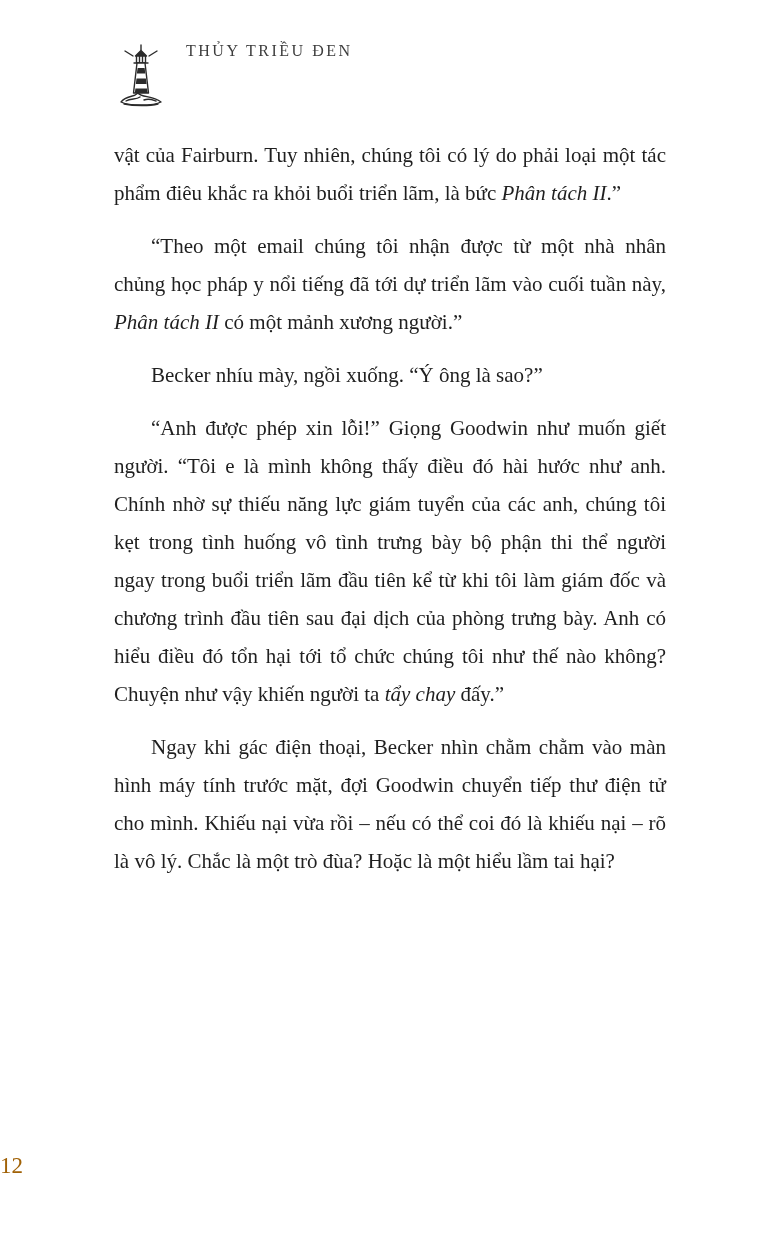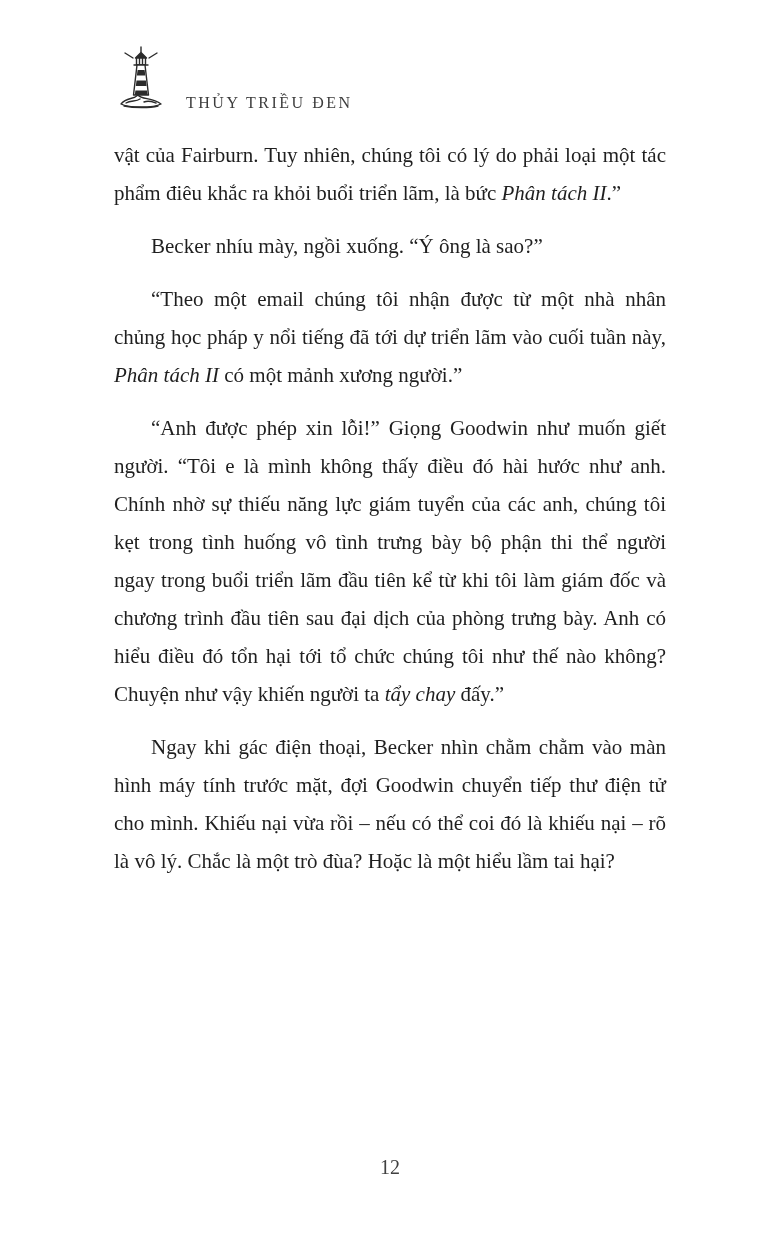--- a/index.html
+++ b/index.html
@@ -14,21 +14,21 @@
     margin: 0 auto;
     background: #ffffff;
     box-sizing: border-box;
     padding: 0 114px;
     font-family: "Liberation Serif", "DejaVu Serif", serif;
     color: #1f1f1f;
     overflow: hidden;
   }
   .page-header {
     display: flex;
-    align-items: flex-end;
+    align-items: flex-start;
     padding-top: 42px;
     height: 70px;
   }
   .lighthouse {
     display: inline-block;
     width: 54px;
     height: 68px;
     flex: 0 0 auto;
   }
   .lighthouse svg { display: block; }
@@ -53,23 +53,23 @@
     text-indent: 37px;
   }
   .page-body em {
     font-style: italic;
   }
   .page-footer {
     position: absolute;
     left: 0;
     right: 0;
     bottom: 56px;
-    text-align: center;
-    font-size: 20px;
-    color: #404040;
+    text-align: left;
+    font-size: 23px;
+    color: #a16207;
   }
 </style>
 </head>
 <body>
 
 <div class="page">
 
   <header class="page-header">
     <span class="lighthouse">
       <svg width="54" height="68" viewBox="0 0 54 68" xmlns="http://www.w3.org/2000/svg" fill="none" stroke="#2b2b2b" stroke-width="1.4" stroke-linecap="round" stroke-linejoin="round">
@@ -95,22 +95,22 @@
         <path d="M12 59 C17 56 22 58 26 55"></path>
         <path d="M30 58 C35 56 39 58 42 59"></path>
         <path d="M10 62 C20 64 36 64 44 62"></path>
       </svg>
     </span>
     <span class="book-title">THỦY TRIỀU ĐEN</span>
   </header>
 
   <main class="page-body" id="paragraphs">
       <p class=""><span>vật của Fairburn. Tuy nhiên, chúng tôi có lý do phải loại một tác phẩm điêu khắc ra khỏi buổi triển lãm, là bức </span><em>Phân tách II</em><span>.”</span></p>
+      <p class="indent"><span>“Theo một email chúng tôi nhận được từ một nhà nhân chủng học pháp y nổi tiếng đã tới dự triển lãm vào cuối tuần này, </span><em>Phân tách II</em><span> có một mảnh xương người.”</span></p>
       <p class="indent"><span>Becker nhíu mày, ngồi xuống. “Ý ông là sao?”</span></p>
-      <p class="indent"><span>“Theo một email chúng tôi nhận được từ một nhà nhân chủng học pháp y nổi tiếng đã tới dự triển lãm vào cuối tuần này, </span><em>Phân tách II</em><span> có một mảnh xương người.”</span></p>
       <p class="indent"><span>“Anh được phép xin lỗi!” Giọng Goodwin như muốn giết người. “Tôi e là mình không thấy điều đó hài hước như anh. Chính nhờ sự thiếu năng lực giám tuyển của các anh, chúng tôi kẹt trong tình huống vô tình trưng bày bộ phận thi thể người ngay trong buổi triển lãm đầu tiên kể từ khi tôi làm giám đốc và chương trình đầu tiên sau đại dịch của phòng trưng bày. Anh có hiểu điều đó tổn hại tới tổ chức chúng tôi như thế nào không? Chuyện như vậy khiến người ta </span><em>tẩy chay</em><span> đấy.”</span></p>
       <p class="indent"><span>Ngay khi gác điện thoại, Becker nhìn chằm chằm vào màn hình máy tính trước mặt, đợi Goodwin chuyển tiếp thư điện tử cho mình. Khiếu nại vừa rồi – nếu có thể coi đó là khiếu nại – rõ là vô lý. Chắc là một trò đùa? Hoặc là một hiểu lầm tai hại?</span></p>
     </main>
 
   <footer class="page-footer">
     <span>12</span>
   </footer>
 
 </div>
 

